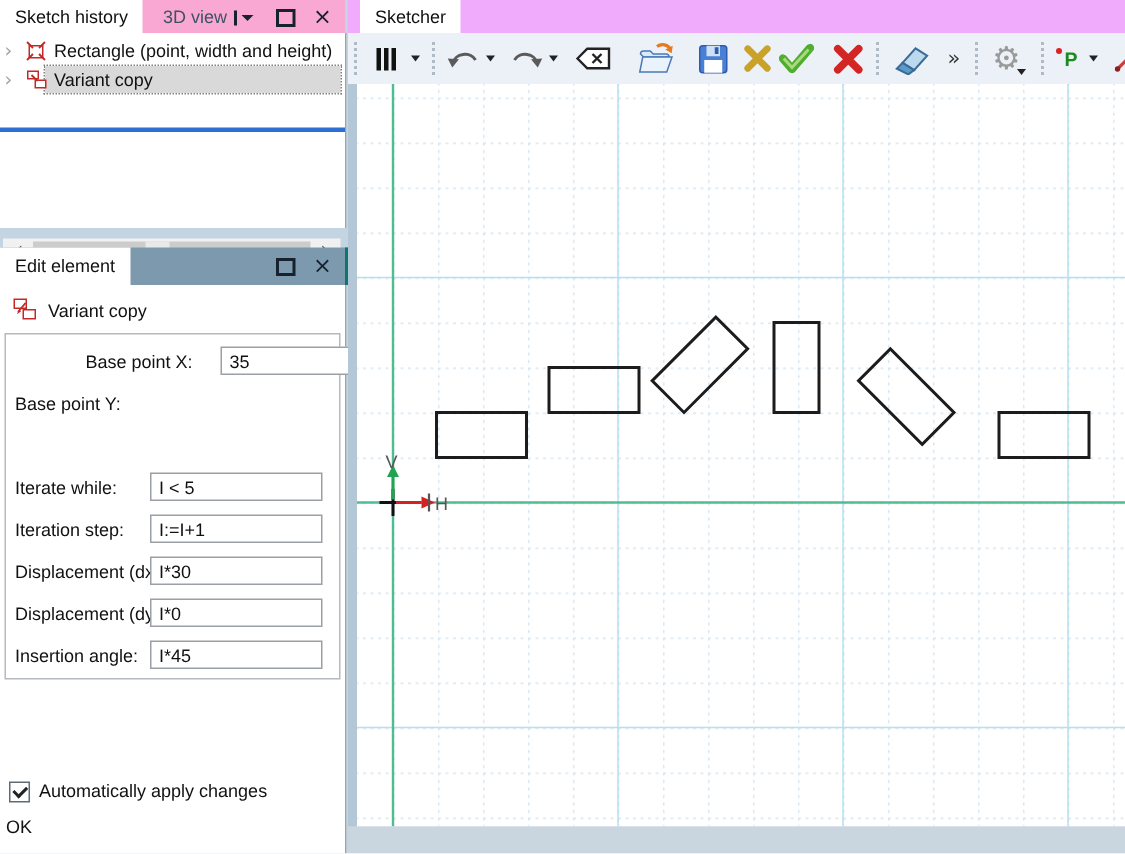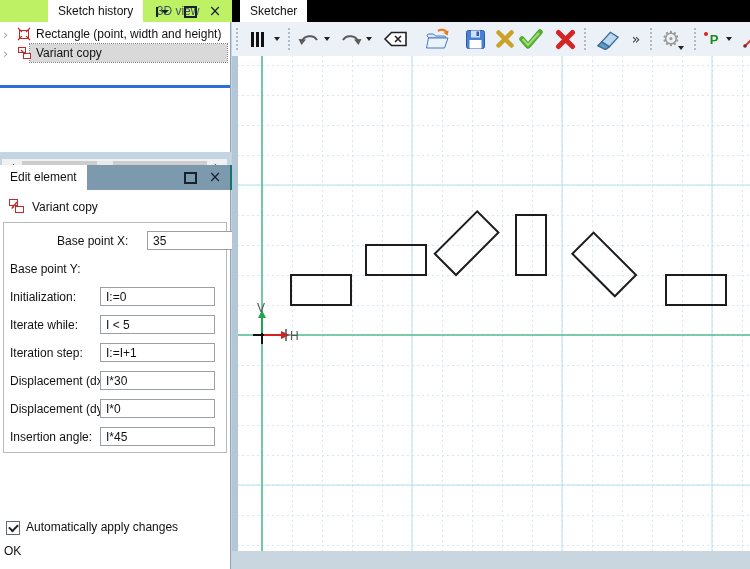--- a/index.html
+++ b/index.html
@@ -2,21 +2,21 @@
 <html><head>
 <meta charset="utf-8">
 <style>
   html,body{margin:0;padding:0;}
   .app{position:relative;width:750px;height:569px;background:#c3d5e3;overflow:hidden;
        font-family:"Liberation Sans","DejaVu Sans",sans-serif;font-size:12px;color:#111;}
   .abs{position:absolute;}
   .glyph{font-family:"DejaVu Sans",sans-serif;}
 
   
-  .lt-tabbar{left:0;top:0;width:230px;height:22px;background:#bef264;padding-left:48px;}
+  .lt-tabbar{left:0;top:0;width:230px;height:22px;background:#f9a8d4;}
   .tab{display:inline-block;height:22px;line-height:22px;padding:0 10px;vertical-align:top;}
   .tab.active{background:#ffffff;color:#111;}
   .tab.inactive{color:#3f5263;}
   .winbtn{position:absolute;top:0;height:22px;line-height:22px;color:#16222e;text-align:center;cursor:default;}
   .dockbar{display:inline-block;width:2px;height:10px;background:#16222e;vertical-align:middle;margin-right:3px;}
   .caret{display:inline-block;width:0;height:0;border-left:4px solid transparent;border-right:4px solid transparent;border-top:4px solid #16222e;vertical-align:middle;}
   .maxbox{display:inline-block;width:9px;height:8px;border:2px solid #16222e;vertical-align:middle;}
 
   .tree{left:0;top:22px;width:230px;height:130px;background:#fff;border-right:1px solid #93a5b3;}
   .trow{position:absolute;left:0;width:100%;height:19px;line-height:19px;white-space:nowrap;}
@@ -44,21 +44,21 @@
   .finput{position:absolute;left:96px;top:0;width:108px;height:17px;border:1px solid #9aa0a6;font-family:"Liberation Sans","DejaVu Sans",sans-serif;font-size:12px;padding:0 0 0 5px;color:#111;background:#fff;}
   .prow{position:absolute;left:9px;height:17px;line-height:17px;}
   .plabel{position:absolute;left:26px;top:0;}
   .chk-row{position:absolute;left:6px;top:330px;height:15px;line-height:15px;}
   .chk{position:absolute;left:0;top:1px;width:12px;height:12px;border:1px solid #5f6a72;background:#fff;}
   .chk .mark{position:absolute;left:2px;top:2px;width:7px;height:4px;border-left:2px solid #222;border-bottom:2px solid #222;transform:rotate(-45deg);}
   .chk-label{position:absolute;left:20px;top:0;white-space:nowrap;}
   .ok{position:absolute;left:4px;top:354px;}
 
   
-  .mt-tabbar{left:232px;top:0;width:518px;height:22px;background:#000000;}
+  .mt-tabbar{left:232px;top:0;width:518px;height:22px;background:#f0abfc;}
   .toolbar{left:232px;top:22px;width:518px;height:34px;background:#ebf1f7;border-bottom:1px solid #d5dde6;}
   .tbtn{position:absolute;top:4px;width:26px;height:26px;display:flex;align-items:center;justify-content:center;}
   .grip{position:absolute;top:6px;width:0;height:22px;border-left:2px dotted #b0bac4;}
   .dcaret{position:absolute;top:15px;width:0;height:0;border-left:3.5px solid transparent;border-right:3.5px solid transparent;border-top:4px solid #222;}
   .cols{display:flex;gap:2px;}
   .cols i{display:block;width:3px;height:15px;background:#111;}
   .ptool{font-weight:bold;color:#1d8a1d;position:relative;font-size:13px;}
   .ptool .dot{position:absolute;left:-6px;top:0;width:4px;height:4px;background:#d22;border-radius:50%;}
 
   .strip-left{left:232px;top:56px;width:6px;height:495px;background:#b4c7d6;}
@@ -134,24 +134,20 @@
       <span class="elem-label">Variant copy</span>
     </div>
 
     <div class="gbox box1">
       <div class="frow" style="top:8px;margin-left:47px;">
           <label class="flabel">Base point X:</label>
           <input class="finput" value="35" style="">
         </div>
       <div class="frow" style="top:36px;">
           <label class="flabel">Base point Y:</label>
-        </div>
-      <div class="frow" style="top:64px;">
-          <label class="flabel">Initialization:</label>
-          <input class="finput" value="I:=0" style="">
         </div>
       <div class="frow" style="top:92px;">
           <label class="flabel">Iterate while:</label>
           <input class="finput" value="I &lt; 5" style="">
         </div>
       <div class="frow" style="top:120px;">
           <label class="flabel">Iteration step:</label>
           <input class="finput" value="I:=I+1" style="">
         </div>
       <div class="frow" style="top:148px;">

